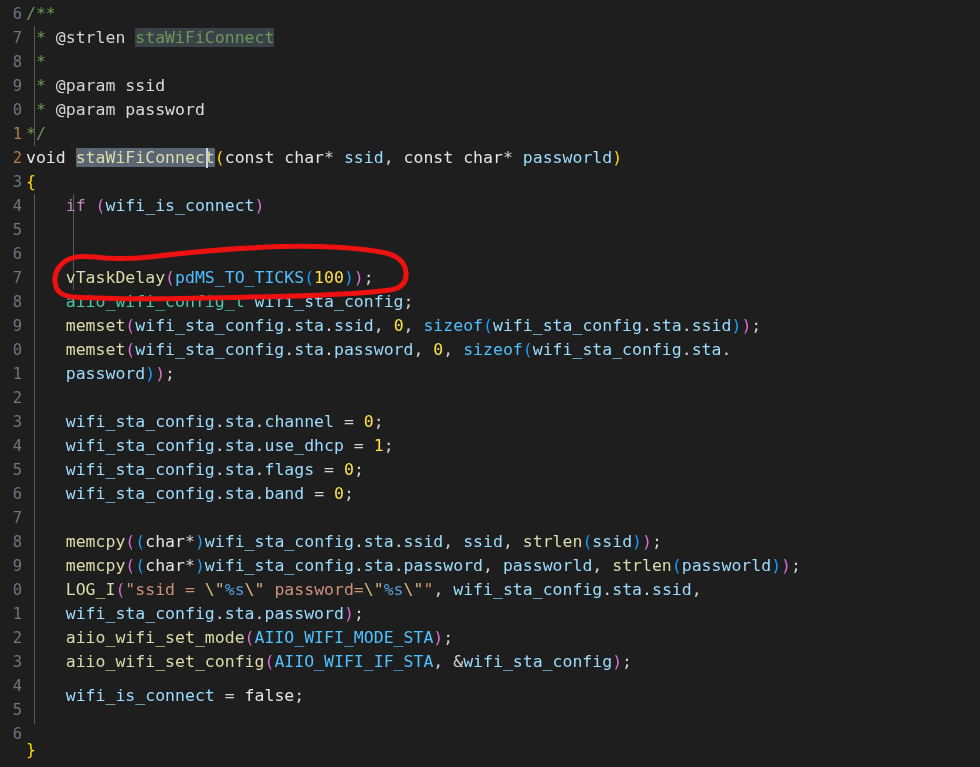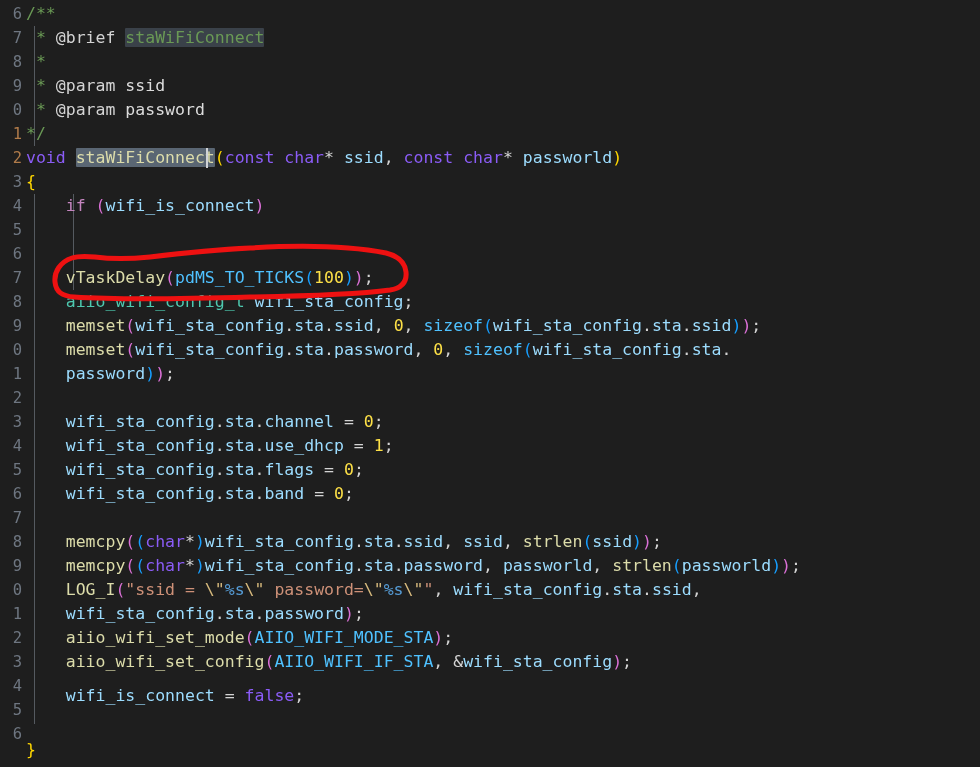--- a/index.html
+++ b/index.html
@@ -68,21 +68,21 @@
   .guide {
     position: absolute;
     width: 1px;
     background: #555a60;
   }
 
   
   .cmt    { color: #6a9955; }    */
   .tag    { color: #569cd6; }   
   .txt    { color: #dcdcdc; }   
-  .kw     { color: #8b5cf6; }   
+  .kw     { color: #e5e5e5; }   
   .kwc    { color: #c586c0; }   
   .fn     { color: #dcdcaa; }   
   .var    { color: #9cdcfe; }   
   .typ    { color: #4ec9b0; }   
   .num    { color: #fde047; }   
   .mac    { color: #4fc1ff; }   
   .str    { color: #ce9178; }   
   .esc    { color: #d7ba7d; }   
   .fmt    { color: #569cd6; }   
   .p1     { color: #ffd700; }   
@@ -168,21 +168,21 @@
   <div id="code">
 
     <div class="guide" style="left:8px;  top:26px;  height:120px;"></div>
 
     <div class="guide" style="left:8px;  top:194px; height:530px;"></div>
 
     <div class="guide" style="left:47px; top:194px; height:96px;"></div>
 
     <div class="cline" style="top:2px"><span class="cmt">/**</span></div>
 
-    <div class="cline" style="top:26px"><span class="cmt"> * </span><span class="tag">@brief</span><span class="txt"> </span><span class="selq cmt" style="background: rgb(58, 65, 73);">staWiFiConnect</span></div>
+    <div class="cline" style="top:26px"><span class="cmt"> * </span><span class="tag">@strlen</span><span class="txt"> </span><span class="selq cmt" style="background: rgb(58, 65, 73);">staWiFiConnect</span></div>
 
     <div class="cline" style="top:50px"><span class="cmt"> *</span></div>
 
     <div class="cline" style="top:74px"><span class="cmt"> * </span><span class="tag">@param</span><span class="txt"> ssid</span></div>
 
     <div class="cline" style="top:98px"><span class="cmt"> * </span><span class="tag">@param</span><span class="txt"> password</span></div>
 
     <div class="cline" style="top:122px"><span class="cmt">*/</span></div>
 
     <div class="cline" style="top:146px"><span class="kw">void</span><span class="op"> </span><span class="sel fn" style="background: rgb(90, 102, 115);">staWiFiConnect</span><span class="p1">(</span><span class="kw">const</span><span class="op"> </span><span class="kw">char</span><span class="op">* </span><span class="var">ssid</span><span class="op">, </span><span class="kw">const</span><span class="op"> </span><span class="kw">char</span><span class="op">* </span><span class="var">passworld</span><span class="p1">)</span></div>

